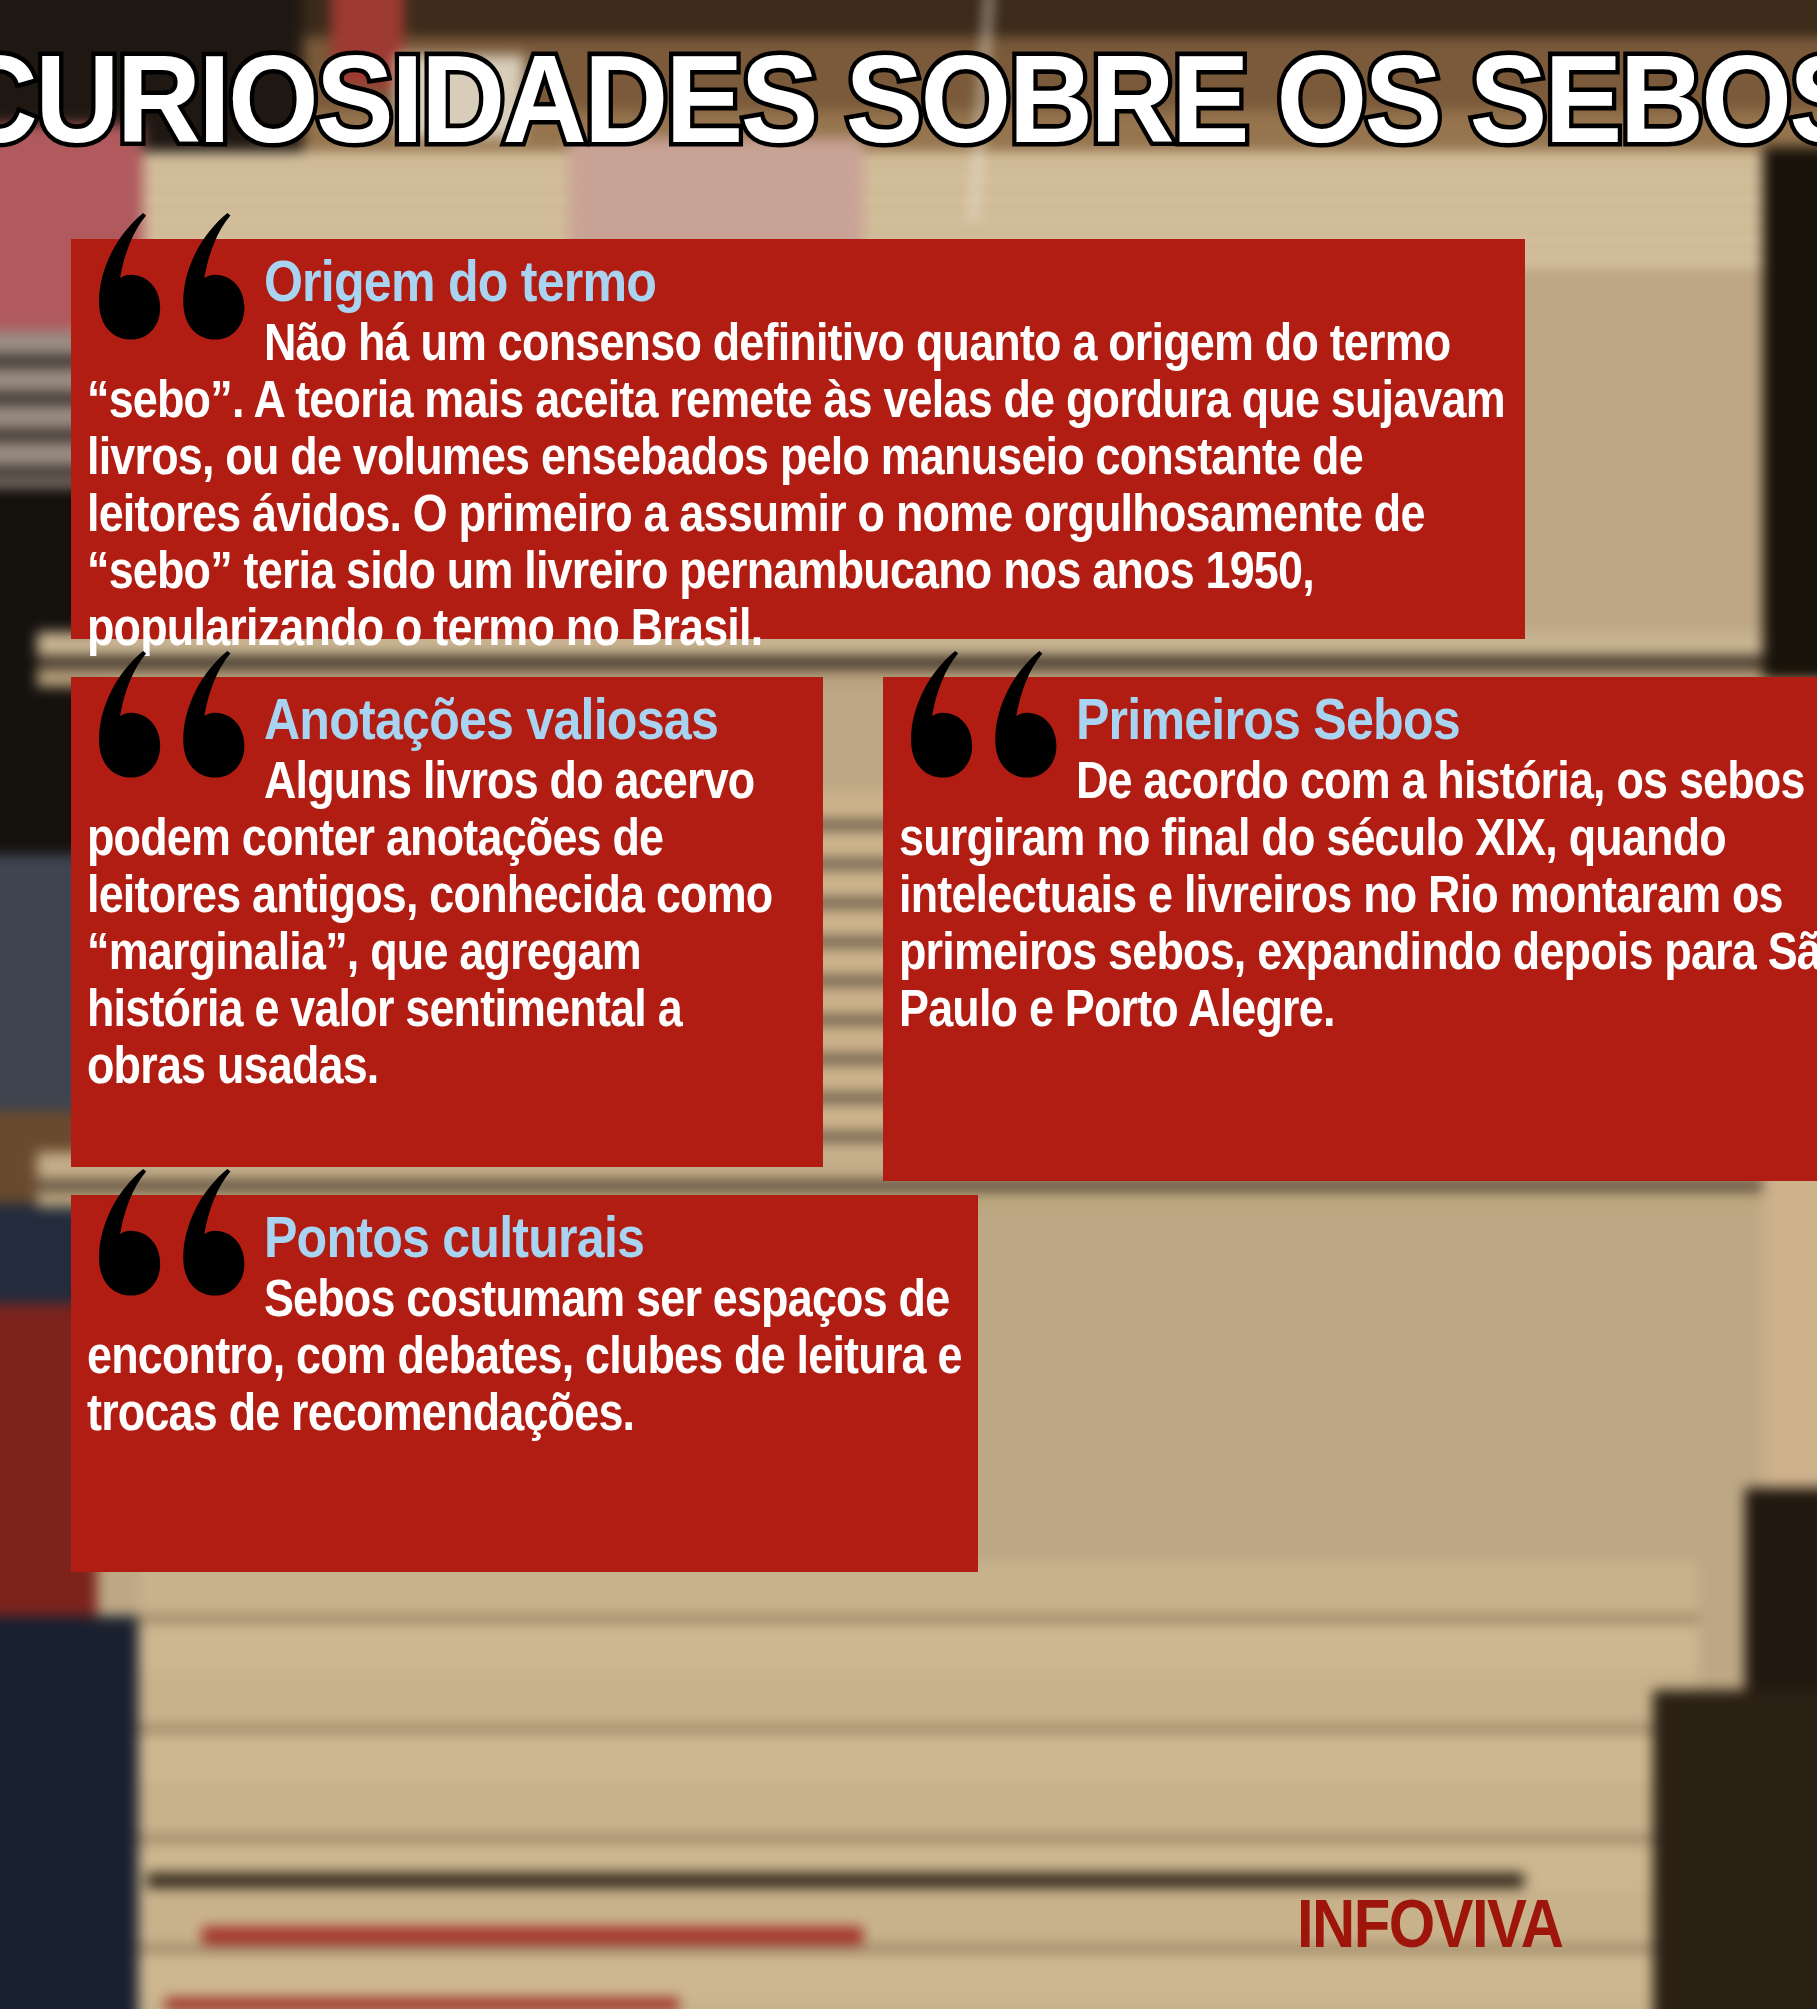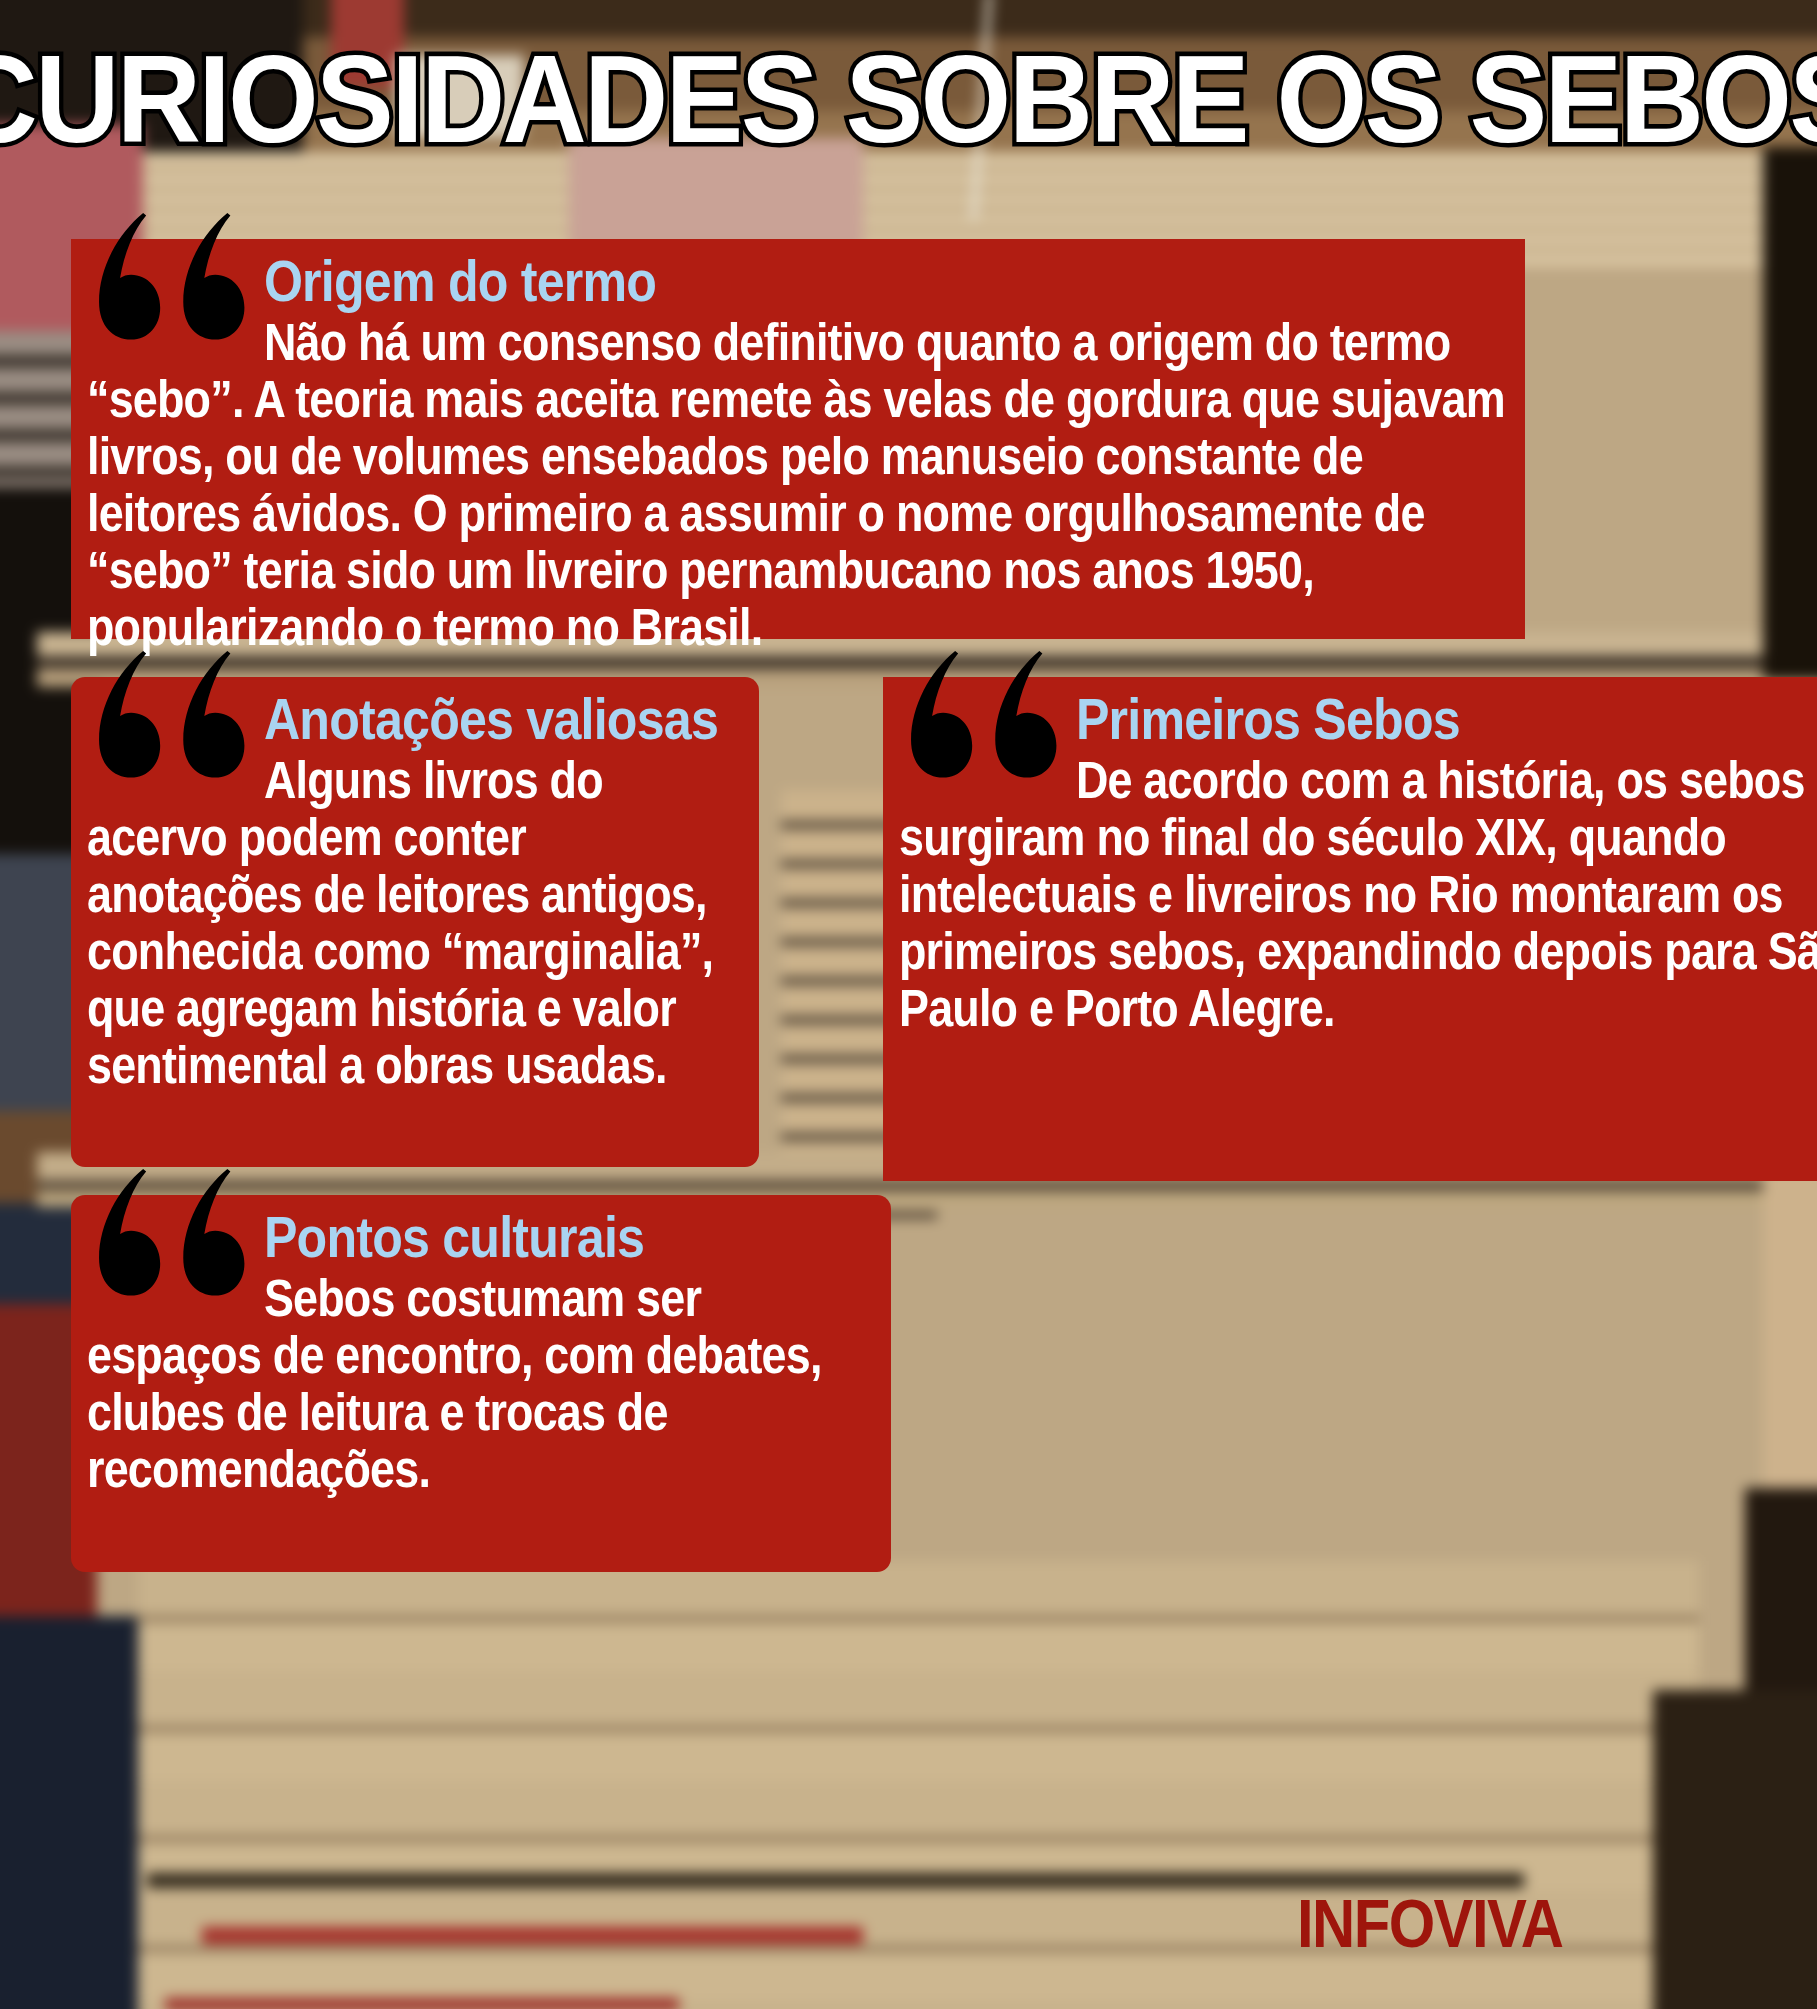--- a/index.html
+++ b/index.html
@@ -128,41 +128,41 @@
   <div class="card" style="left:71px;top:239px;width:1454px;height:400px;">
     <div class="fit">
       <svg class="qmark" viewBox="0 0 330 235">
           <use href="#dquote"></use>
         </svg>
       <div class="card-head">Origem do termo</div>
       <p class="card-body">Não há um consenso definitivo quanto a origem do termo “sebo”. A teoria mais aceita remete às velas de gordura que sujavam livros, ou de volumes ensebados pelo manuseio constante de leitores ávidos. O primeiro a assumir o nome orgulhosamente de “sebo” teria sido um livreiro pernambucano nos anos 1950, popularizando o termo no Brasil.</p>
     </div>
   </div>
 
-  <div class="card" style="left:71px;top:677px;width:688px;height:490px;border-radius:14px;">
+  <div class="card" style="left:71px;top:677px;width:752px;height:490px;">
     <div class="fit">
       <svg class="qmark" viewBox="0 0 330 235">
           <use href="#dquote"></use>
         </svg>
       <div class="card-head">Anotações valiosas</div>
       <p class="card-body">Alguns livros do acervo podem conter anotações de leitores antigos, conhecida como “marginalia”, que agregam história e valor sentimental a obras usadas.</p>
     </div>
   </div>
 
   <div class="card" style="left:883px;top:677px;width:1056px;height:504px;">
     <div class="fit">
       <svg class="qmark" viewBox="0 0 330 235">
           <use href="#dquote"></use>
         </svg>
       <div class="card-head">Primeiros Sebos</div>
       <p class="card-body">De acordo com a história, os sebos surgiram no final do século XIX, quando intelectuais e livreiros no Rio montaram os primeiros sebos, expandindo depois para São Paulo e Porto Alegre.</p>
     </div>
   </div>
 
-  <div class="card" style="left:71px;top:1195px;width:820px;height:377px;border-radius:14px;">
+  <div class="card" style="left:71px;top:1195px;width:907px;height:377px;">
     <div class="fit">
       <svg class="qmark" viewBox="0 0 330 235">
           <use href="#dquote"></use>
         </svg>
       <div class="card-head">Pontos culturais</div>
       <p class="card-body">Sebos costumam ser espaços de encontro, com debates, clubes de leitura e trocas de recomendações.</p>
     </div>
   </div>
 
 

